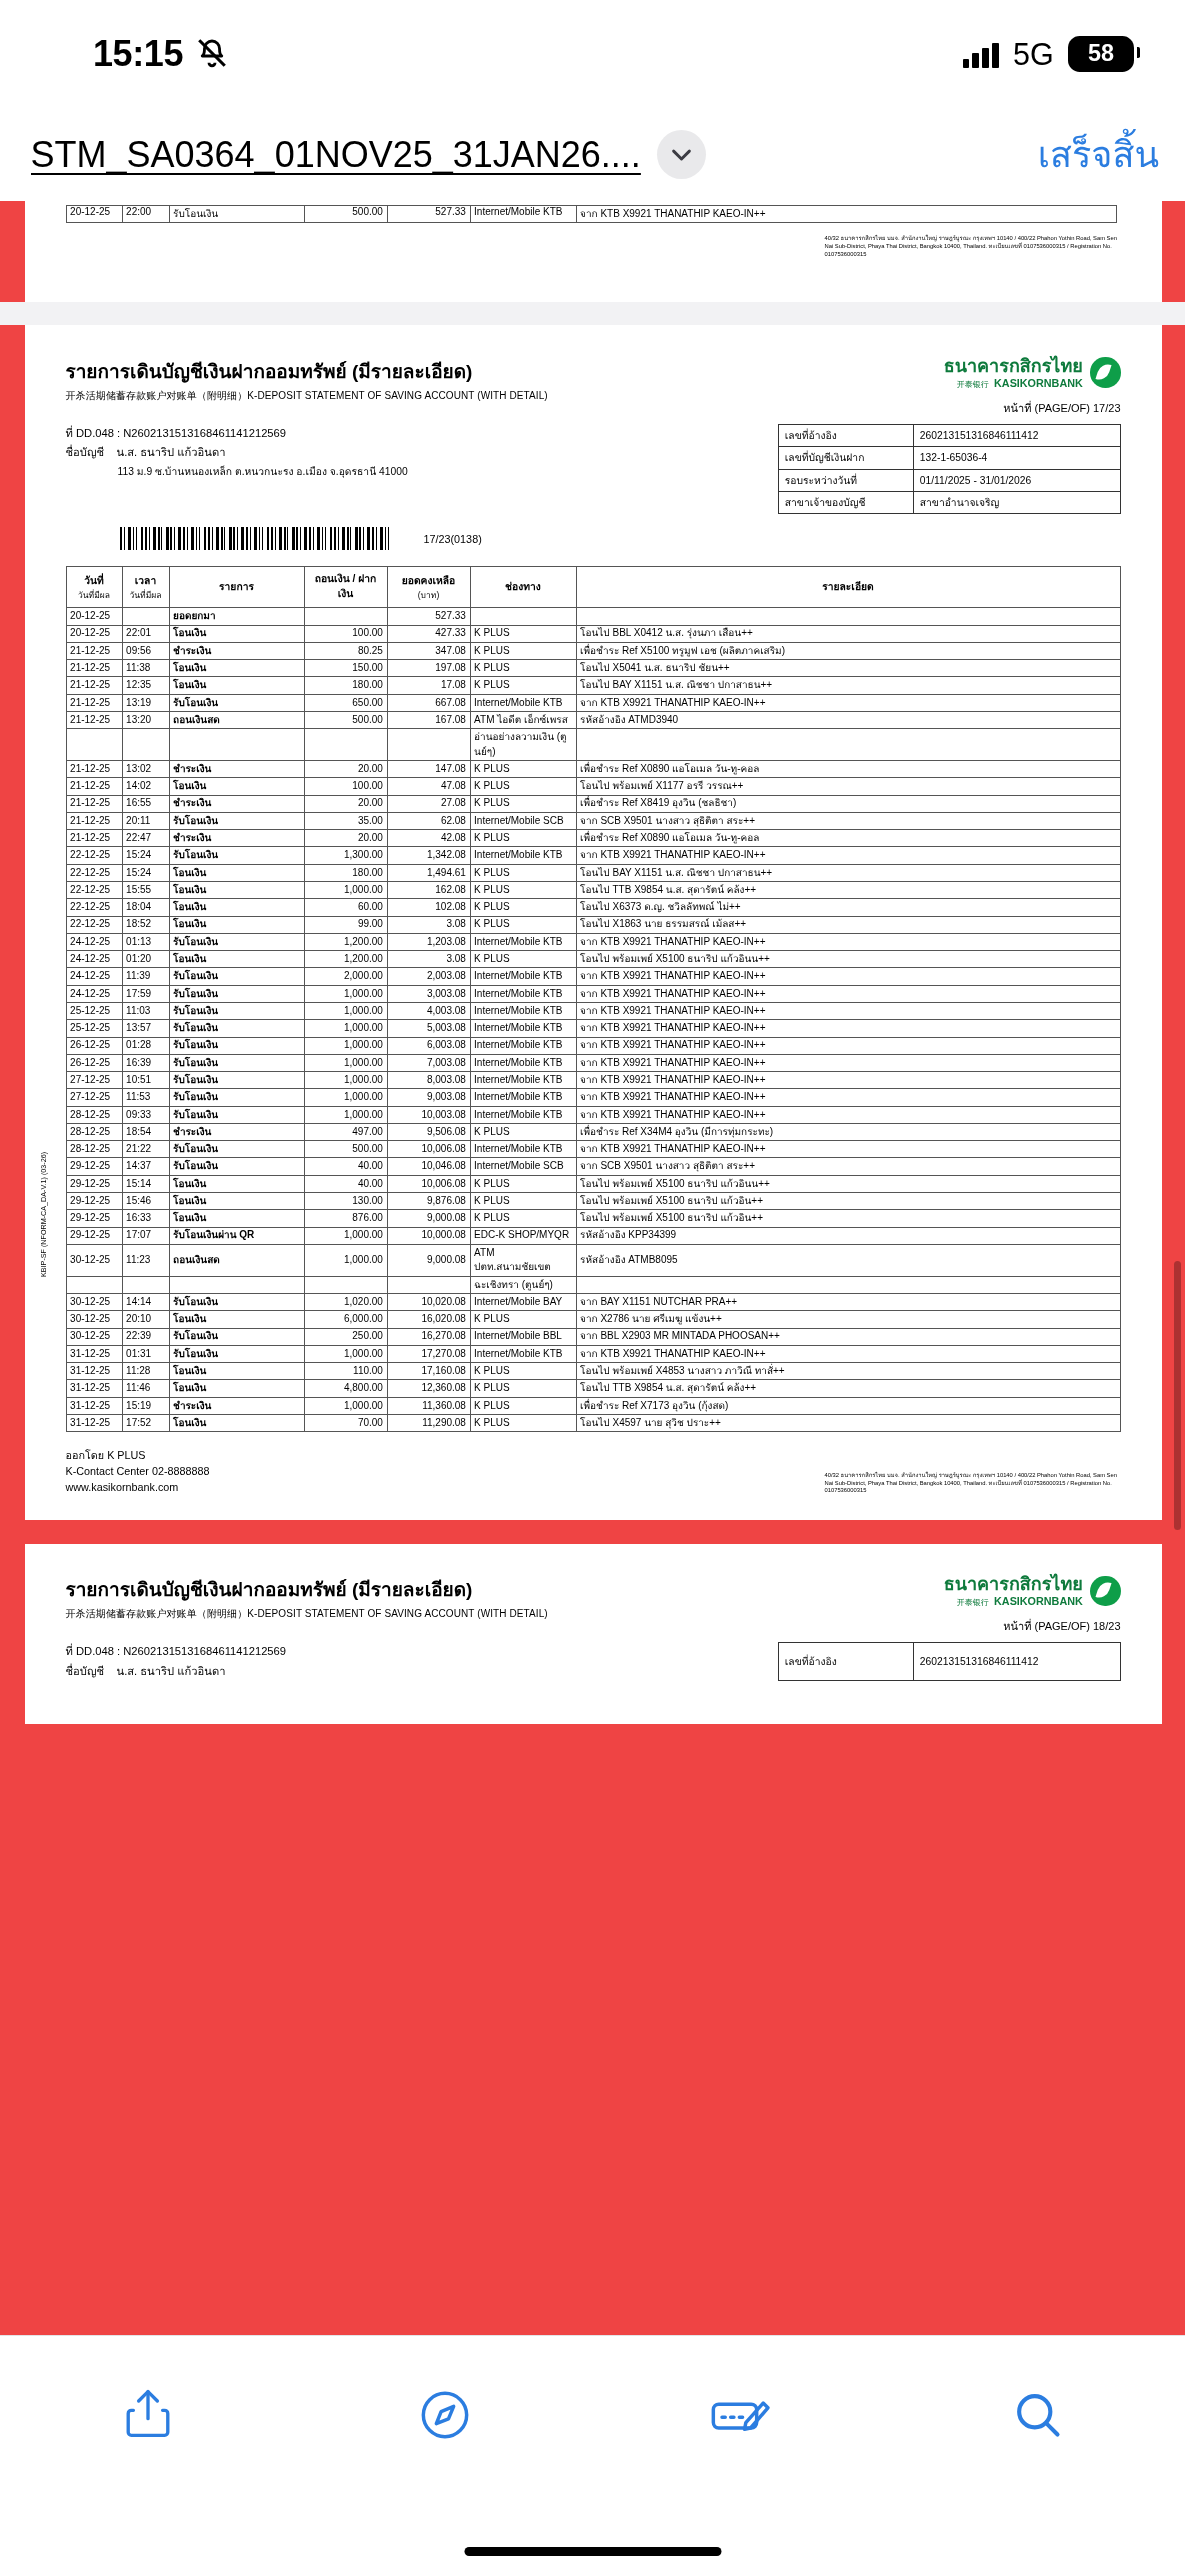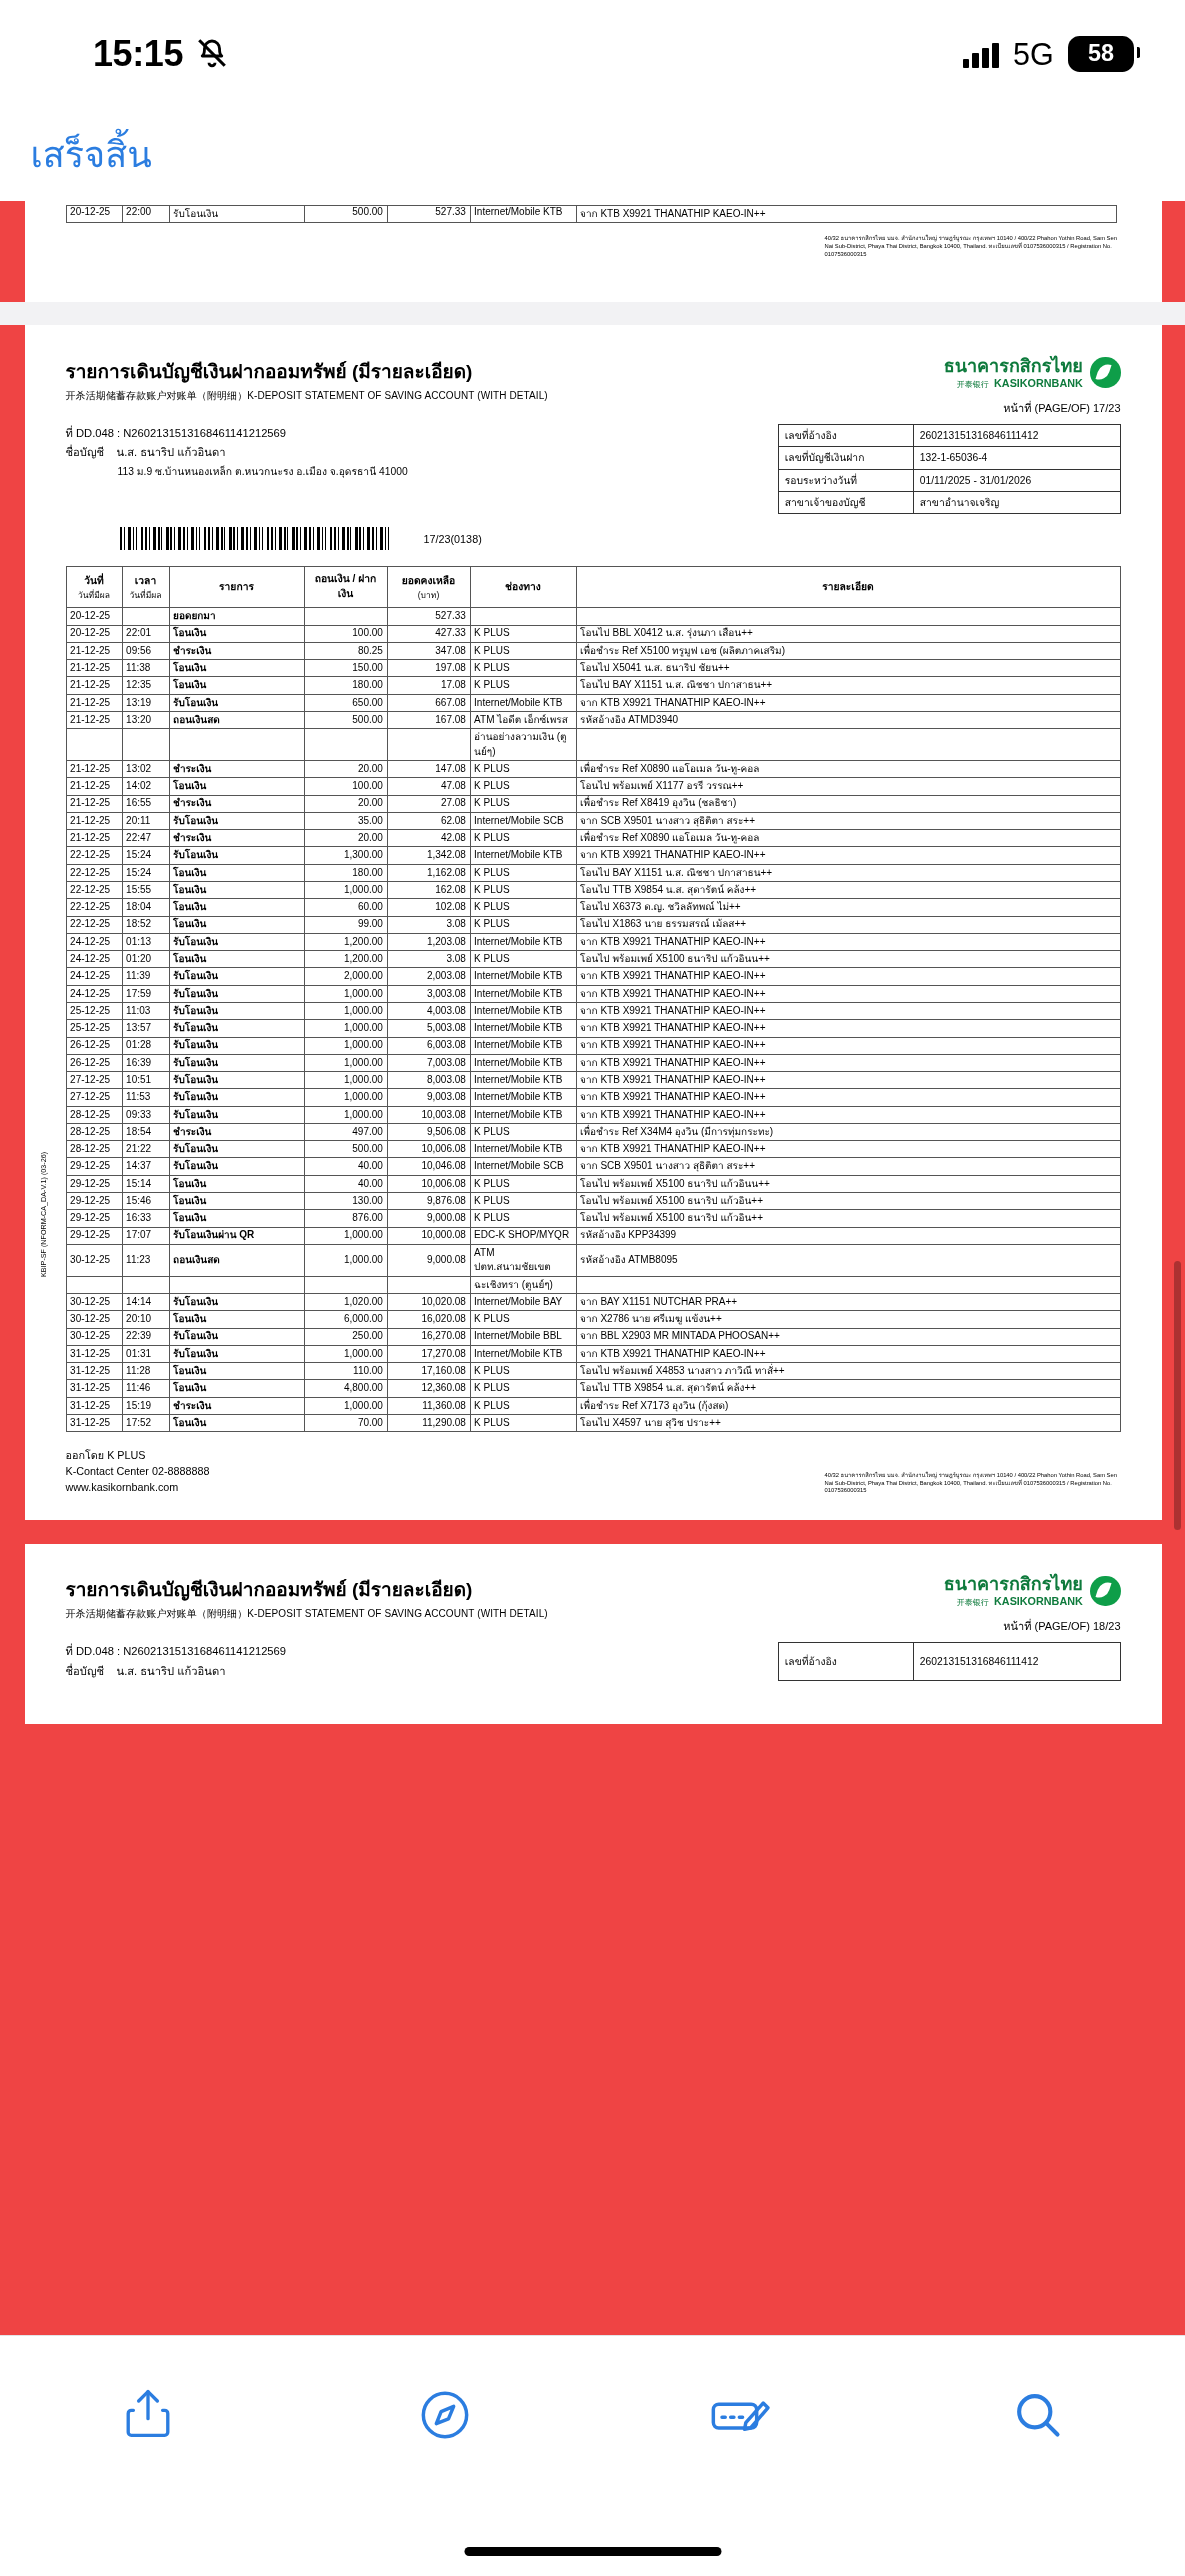--- a/index.html
+++ b/index.html
@@ -211,20 +211,28 @@
         <i></i>
         <i></i>
         <i></i>
       </span>
     <span class="net">5G</span>
     <span class="battery">58</span>
   </div>
 </div>
 
 <div class="navbar">
+  <div class="nav-title-wrap">
+    <span class="nav-title">STM_SA0364_01NOV25_31JAN26....</span>
+    <span class="chev">
+      <svg width="27" height="27" viewBox="0 0 24 24" fill="none" stroke="#3c3c43" stroke-width="2.6" stroke-linecap="round" stroke-linejoin="round">
+        <path d="M5 9l7 7 7-7"></path>
+      </svg>
+    </span>
+  </div>
   <span class="nav-done">เสร็จสิ้น</span>
 </div>
 
 <div class="docview">
 
   <div class="page-top">
     <div class="toprow" style="position:absolute; left:41px; top:3.6px; width:1051px; border:0.9px solid #555; font-size:10px;">
       <div style="width:56px;border-right:0.9px solid #555;padding:0.9px 3.6px;">20-12-25</div>
       <div style="width:47px;border-right:0.9px solid #555;padding:0.9px 3.6px;">22:00</div>
       <div style="width:135px;border-right:0.9px solid #555;padding:0.9px 3.6px;">รับโอนเงิน</div>
@@ -443,21 +451,21 @@
             <td class="c4">1,300.00</td>
             <td class="c5">1,342.08</td>
             <td class="c6">Internet/Mobile KTB</td>
             <td class="c7">จาก KTB X9921 THANATHIP KAEO-IN++</td>
           </tr>
           <tr>
             <td class="c1">22-12-25</td>
             <td class="c2">15:24</td>
             <td class="c3">โอนเงิน</td>
             <td class="c4">180.00</td>
-            <td class="c5">1,162.08</td>
+            <td class="c5">1,494.61</td>
             <td class="c6">K PLUS</td>
             <td class="c7">โอนไป BAY X1151 น.ส. ณิชชา ปกาสาธน++</td>
           </tr>
           <tr>
             <td class="c1">22-12-25</td>
             <td class="c2">15:55</td>
             <td class="c3">โอนเงิน</td>
             <td class="c4">1,000.00</td>
             <td class="c5">162.08</td>
             <td class="c6">K PLUS</td>

